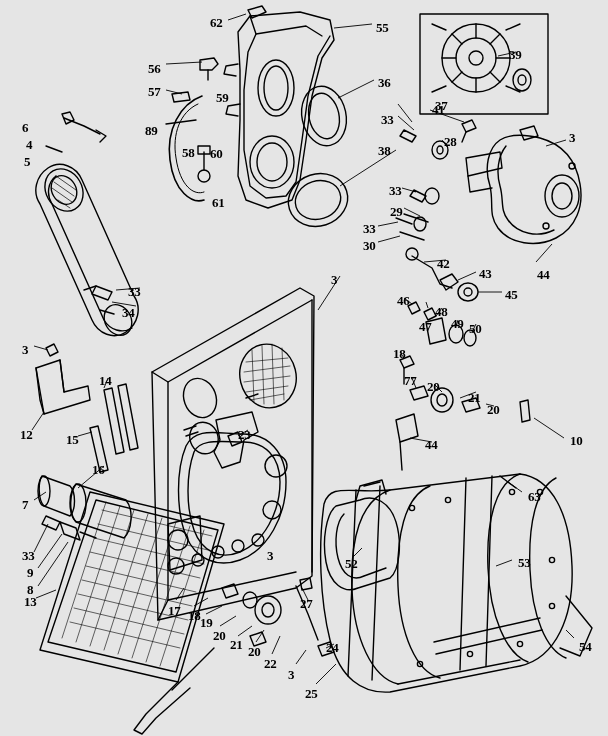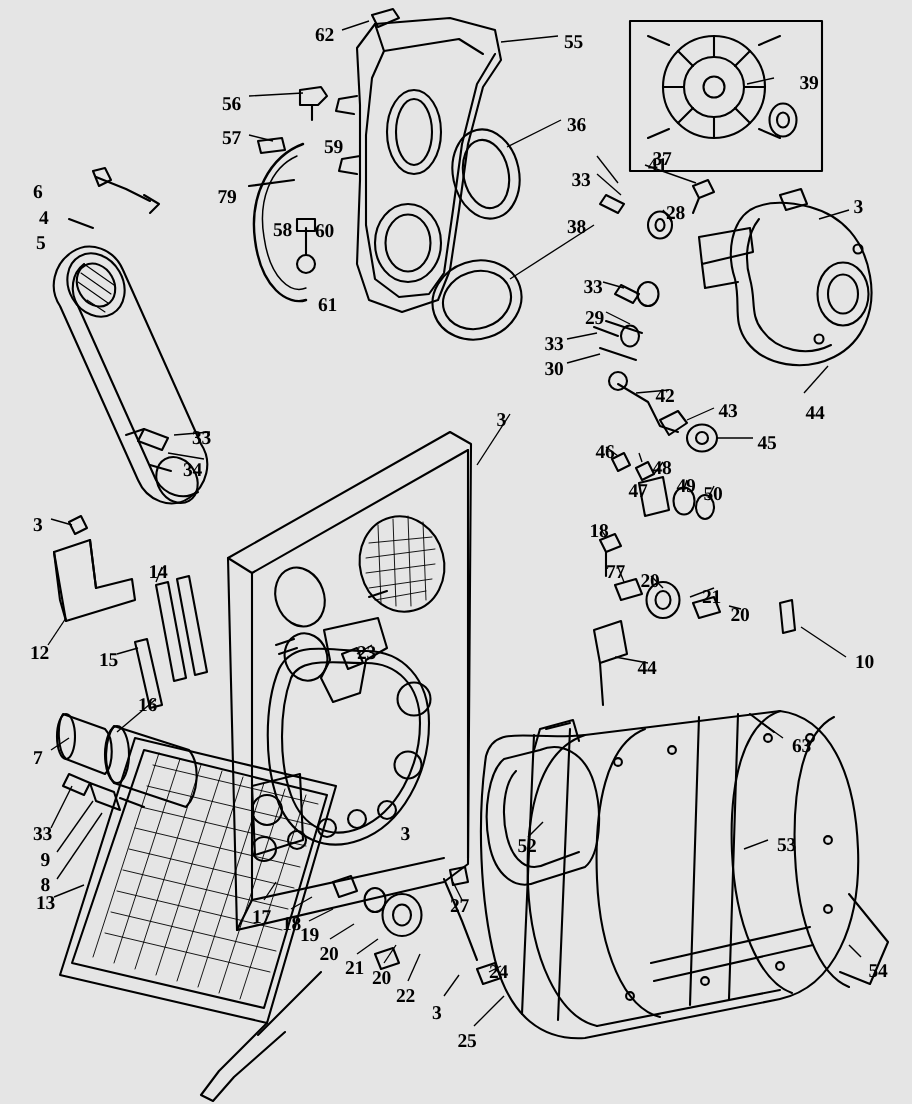--- a/index.html
+++ b/index.html
@@ -357,29 +357,29 @@
       <path d="M334 644 L326 648"></path>
       <path d="M316 684 L336 664"></path>
       <path d="M574 638 L566 630"></path>
       <path d="M516 52 L498 56"></path>
     </g>
   </svg>
 
   <div id="callout-layer">
       <div class="callout" style="left: 210px; top: 16px;">62</div>
       <div class="callout" style="left: 376px; top: 21px;">55</div>
-      <div class="callout" style="left: 509px; top: 48px; padding-left: 24px;">39</div>
+      <div class="callout" style="left: 509px; top: 48px;">39</div>
       <div class="callout" style="left: 148px; top: 62px;">56</div>
       <div class="callout" style="left: 378px; top: 76px;">36</div>
       <div class="callout" style="left: 148px; top: 85px;">57</div>
       <div class="callout" style="left: 216px; top: 91px;">59</div>
       <div class="callout" style="left: 387px; top: 99px; margin-left: 48px;">37</div>
       <div class="callout" style="left: 432px; top: 103px;">41</div>
       <div class="callout" style="left: 381px; top: 113px;">33</div>
-      <div class="callout" style="left: 145px; top: 124px;">79</div>
+      <div class="callout" style="left: 145px; top: 124px;">89</div>
       <div class="callout" style="left: 444px; top: 135px;">28</div>
       <div class="callout" style="left: 569px; top: 131px;">3</div>
       <div class="callout" style="left: 22px; top: 121px;">6</div>
       <div class="callout" style="left: 182px; top: 146px;">58</div>
       <div class="callout" style="left: 210px; top: 147px;">60</div>
       <div class="callout" style="left: 26px; top: 138px;">4</div>
       <div class="callout" style="left: 378px; top: 144px;">38</div>
       <div class="callout" style="left: 24px; top: 155px;">5</div>
       <div class="callout" style="left: 212px; top: 196px;">61</div>
       <div class="callout" style="left: 389px; top: 184px;">33</div>

